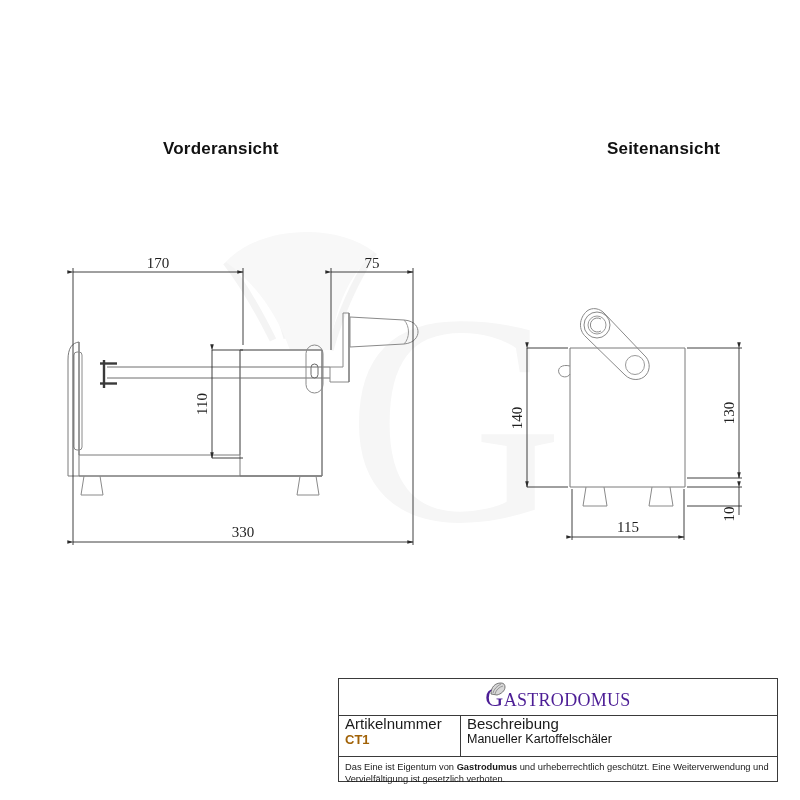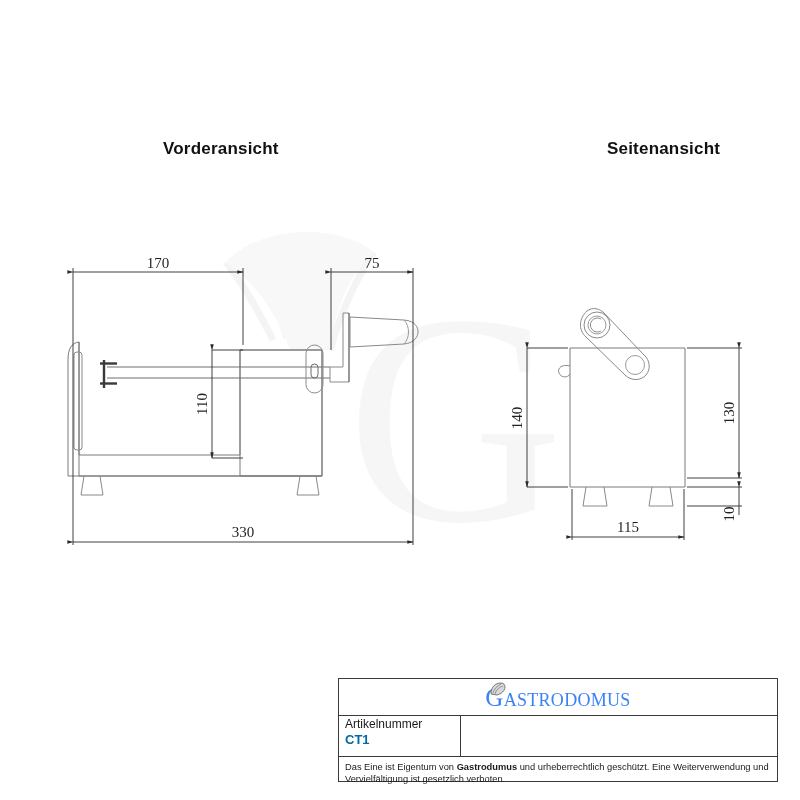--- a/index.html
+++ b/index.html
@@ -59,21 +59,21 @@
   #brand-logo {
     position: absolute;
     left: 0; right: 0;
     top: 5px;
     text-align: center;
     white-space: nowrap;
   }
   #brand-wordmark {
     font-family: "Liberation Serif", serif;
     font-size: 19px;
-    color: #3b82f6;
+    color: #4c1d95;
     letter-spacing: 0.3px;
   }
   #brand-wordmark .cap { font-size: 25px; }
   #brand-wordmark .small { font-size: 18px; }
   #brand-ornament {
     position: absolute;
     left: 50%;
     margin-left: -68px;
     top: -2px;
     width: 16px;
@@ -89,31 +89,31 @@
     border-right: 1px solid #3a3a3a;
     padding: 2px 0 0 6px;
     box-sizing: border-box;
   }
   #cell-beschreibung {
     flex: 1;
     padding: 2px 0 0 6px;
     box-sizing: border-box;
   }
   .field-label {
-    font-size: 12px;
+    font-size: 15px;
     color: #1a1a1a;
     line-height: 12px;
     display: block;
   }
   #value-artikelnummer {
     font-size: 13px;
     font-weight: bold;
     line-height: 19px;
     display: block;
-    color: #0369a1;
+    color: #a16207;
   }
   #value-beschreibung {
     font-size: 12.5px;
     line-height: 19px;
     display: block;
     color: #111111;
   }
   #copyright-row {
     padding: 4px 6px 0 6px;
     box-sizing: border-box;
@@ -288,20 +288,24 @@
         </svg>
         <span id="brand-wordmark"><span class="cap">G</span><span class="small">ASTRODOMUS</span></span>
       </div>
     </div>
 
     <div id="meta-row">
       <div id="cell-artikel">
         <span class="field-label">Artikelnummer</span>
         <span id="value-artikelnummer">CT1</span>
       </div>
+      <div id="cell-beschreibung">
+        <span class="field-label">Beschreibung</span>
+        <span id="value-beschreibung">Manueller Kartoffelschäler</span>
+      </div>
     </div>
 
     <div id="copyright-row">
       <div id="copyright-text"><span>Das Eine ist Eigentum von </span><b>Gastrodumus</b><span> und urheberrechtlich geschützt. Eine Weiterverwendung und Vervielfältigung ist gesetzlich verboten.</span></div>
     </div>
   </div>
 
 </div>
 
 </body></html>

